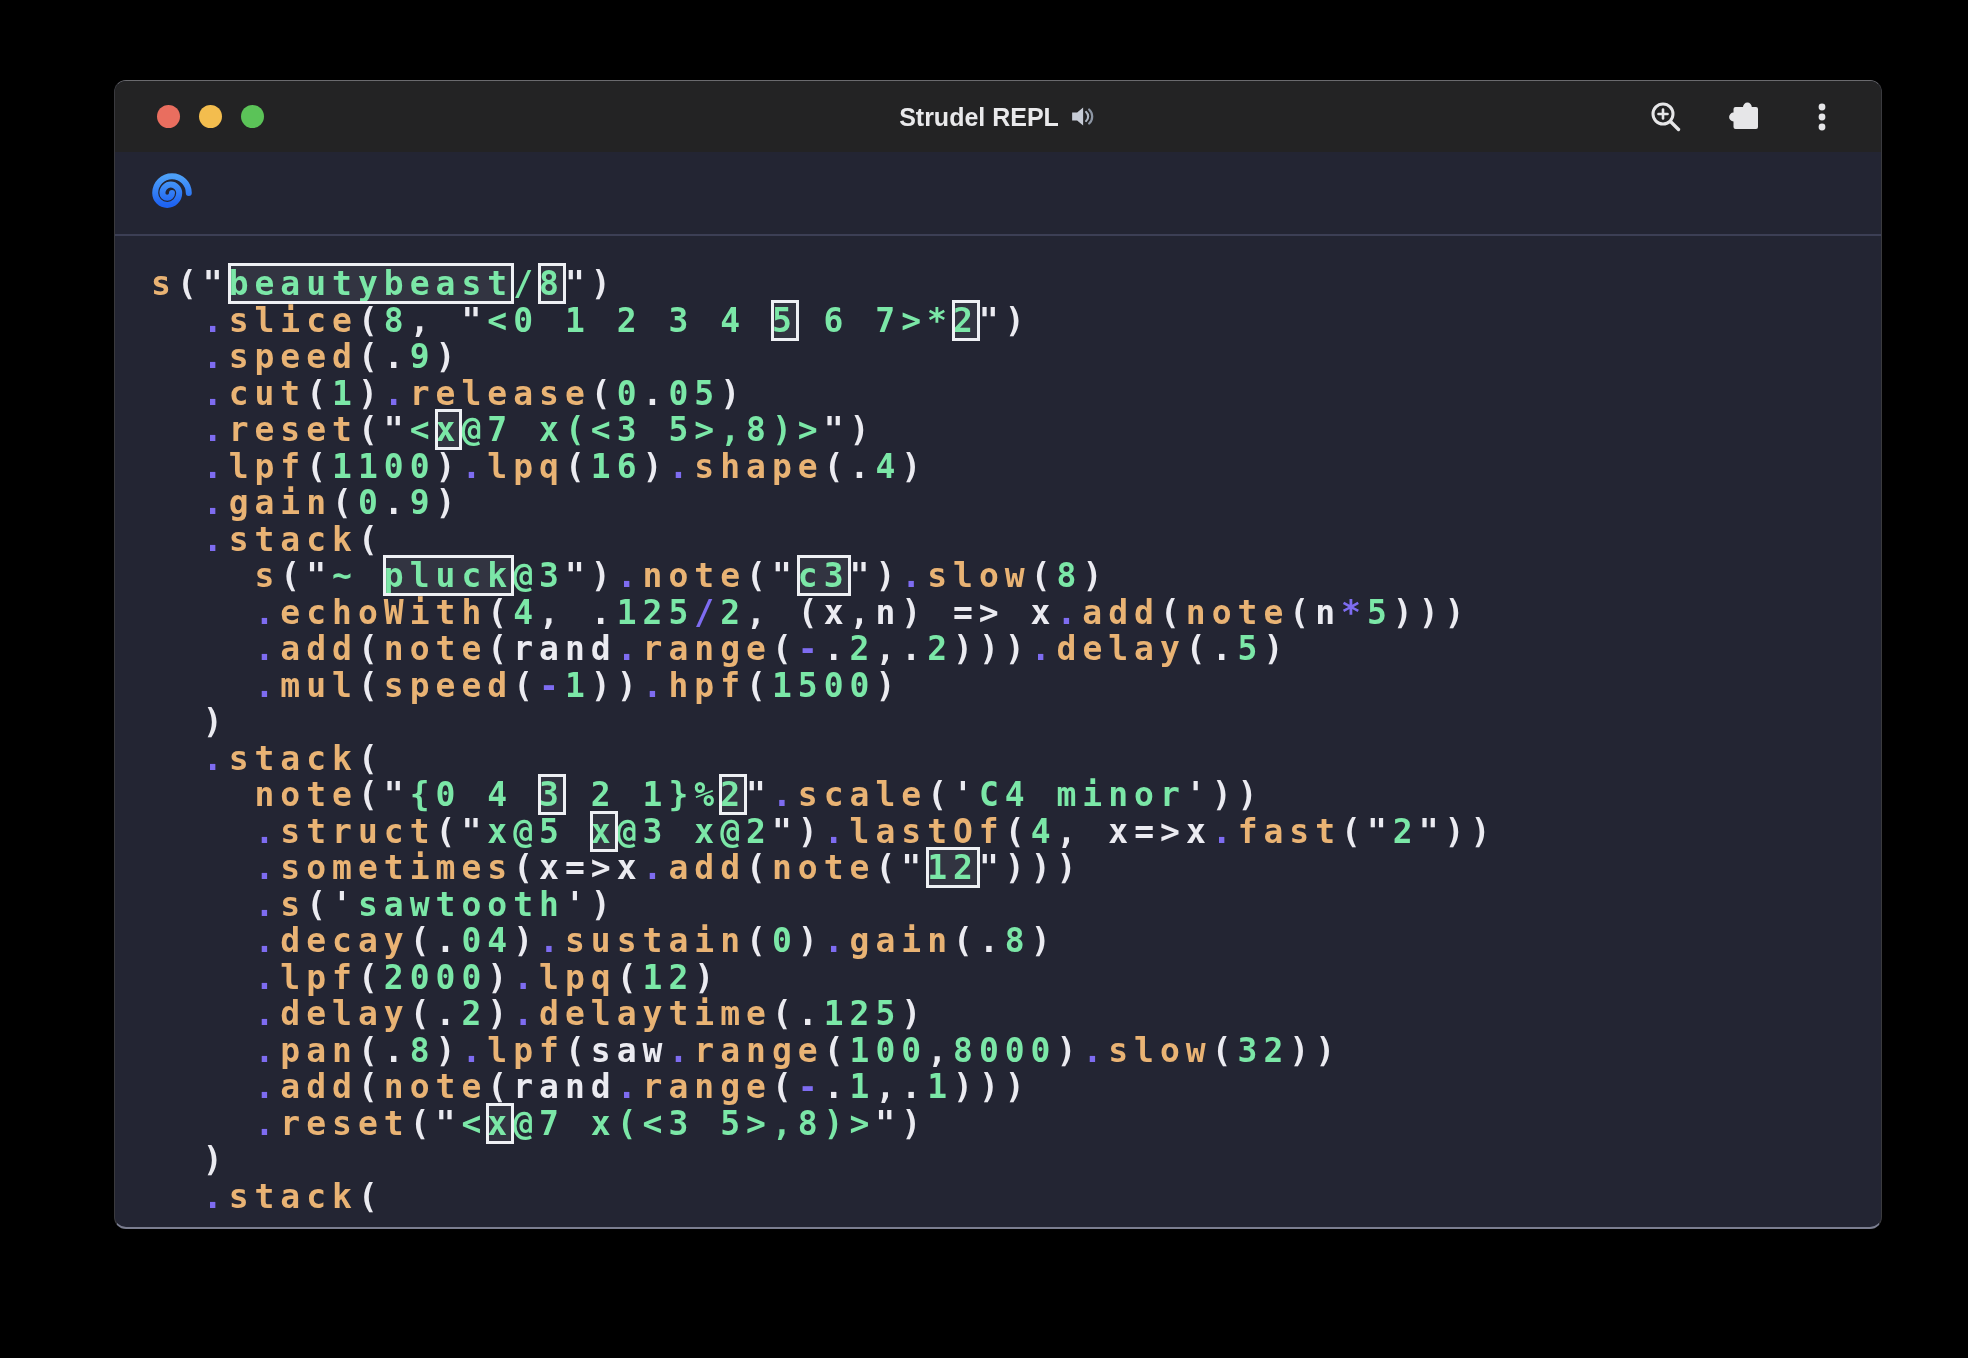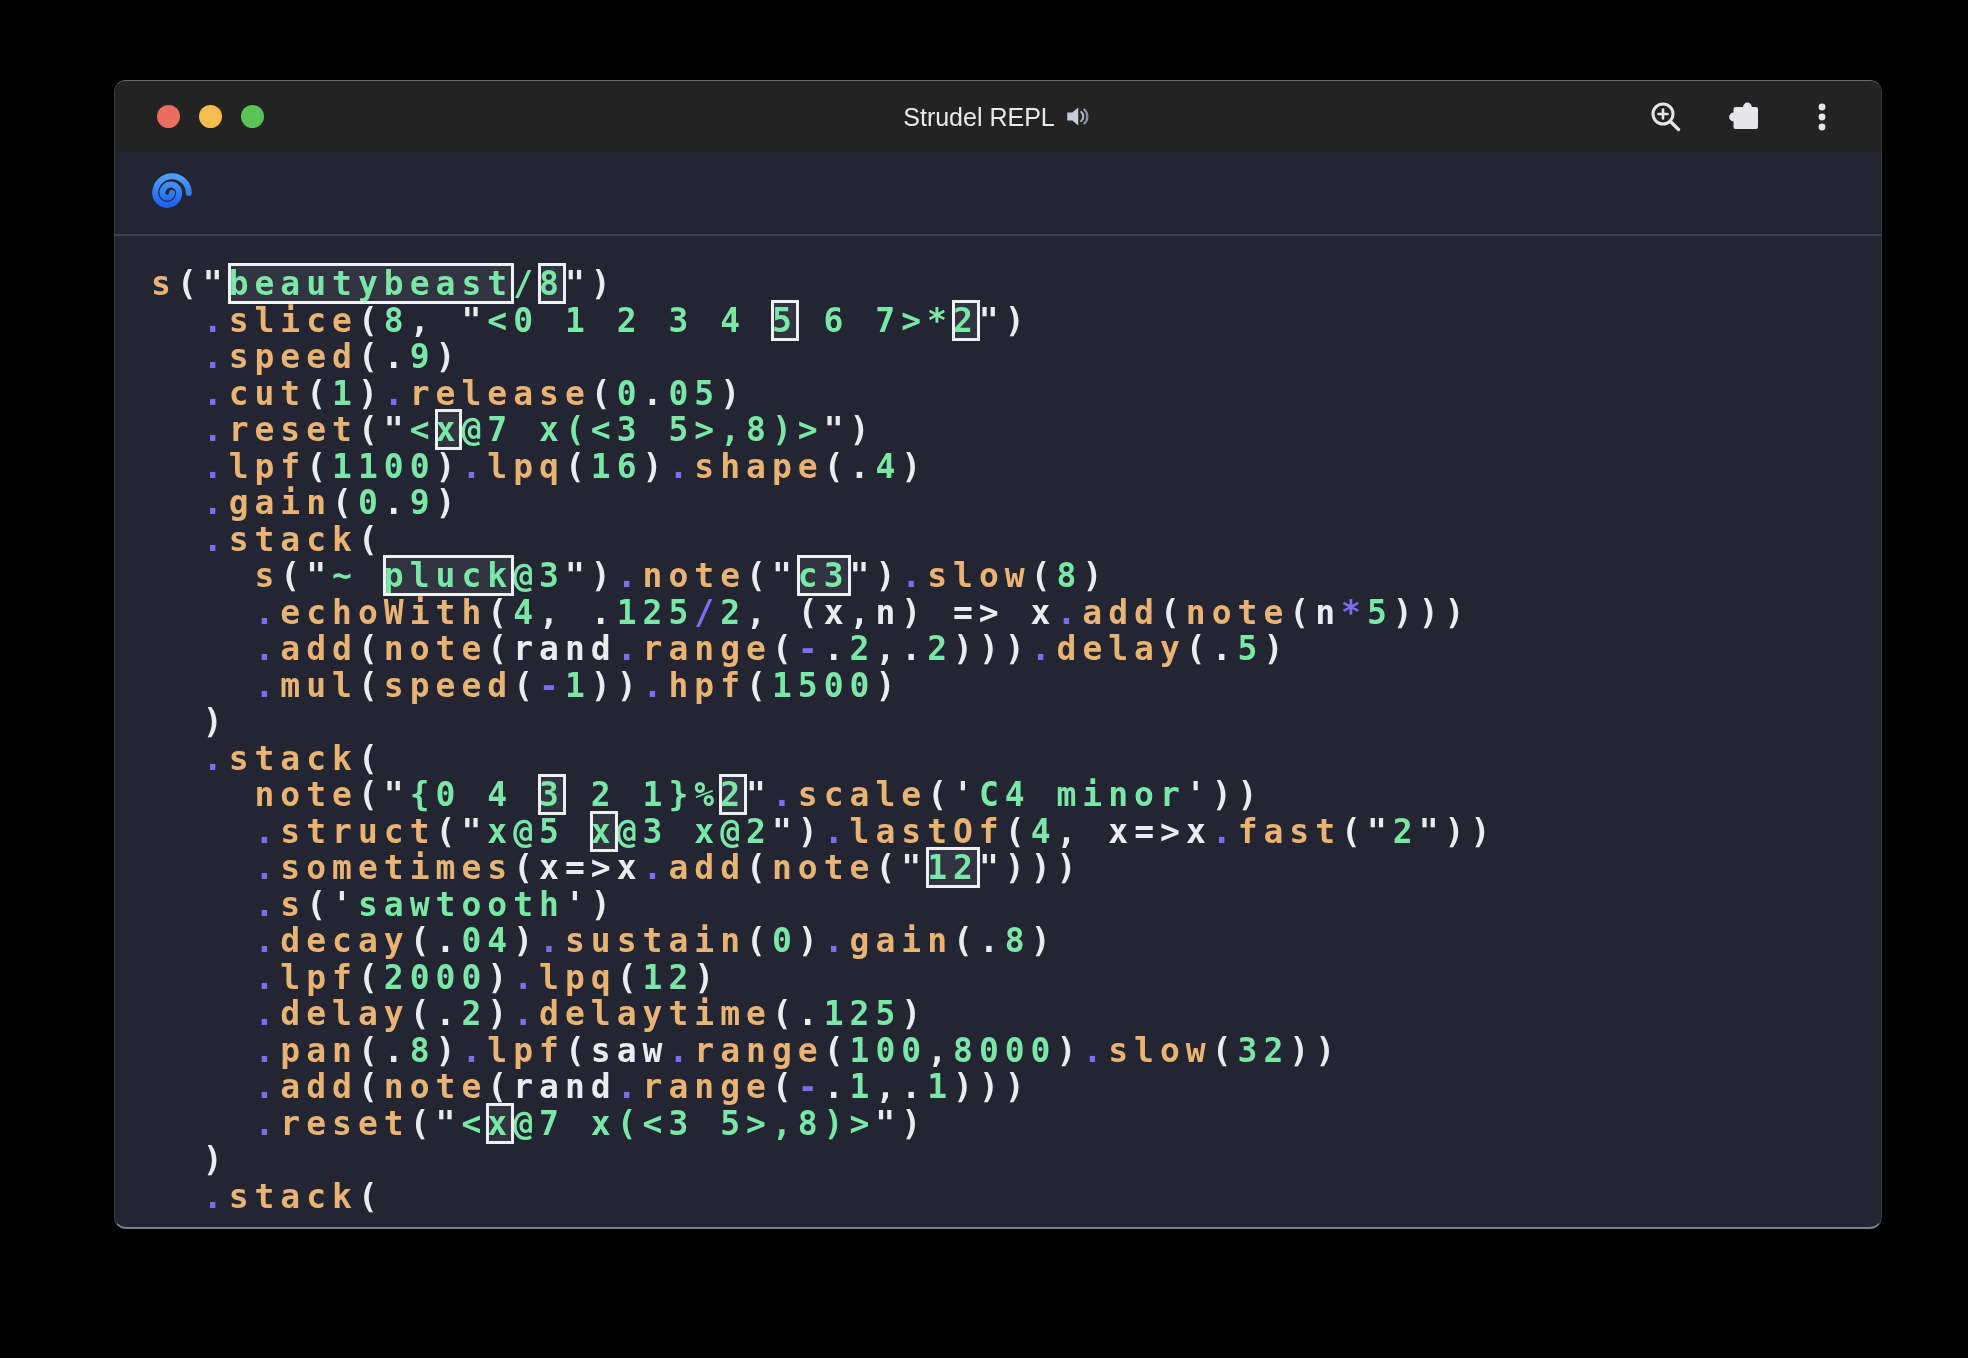--- a/index.html
+++ b/index.html
@@ -17,21 +17,21 @@
   
   .titlebar{
     height:71px;background:#232324;position:relative;
     display:flex;align-items:center;
   }
   .traffic{position:absolute;left:42px;top:0;height:100%;
     display:flex;align-items:center;gap:19px;}
   .light{width:23px;height:23px;border-radius:50%;border:none;padding:0;cursor:default;}
   .title-wrap{position:absolute;left:50%;top:50%;transform:translate(-50%,-50%);
     display:flex;align-items:center;gap:10px;color:#e9e9eb;font-size:25px;
-    font-weight:400;white-space:nowrap;}
+    font-weight:700;white-space:nowrap;}
   .tb-actions{position:absolute;right:40px;top:0;height:100%;
     display:flex;align-items:center;gap:40px;}
   .tb-btn{width:38px;height:38px;display:flex;align-items:center;justify-content:center;
     background:transparent;border:none;padding:0;}
   .tb-btn svg{display:block;}
 
   
   .page-header{
     height:82px;border-bottom:2px solid #3c3f55;
     display:flex;align-items:center;padding-left:33px;background:#232533;

